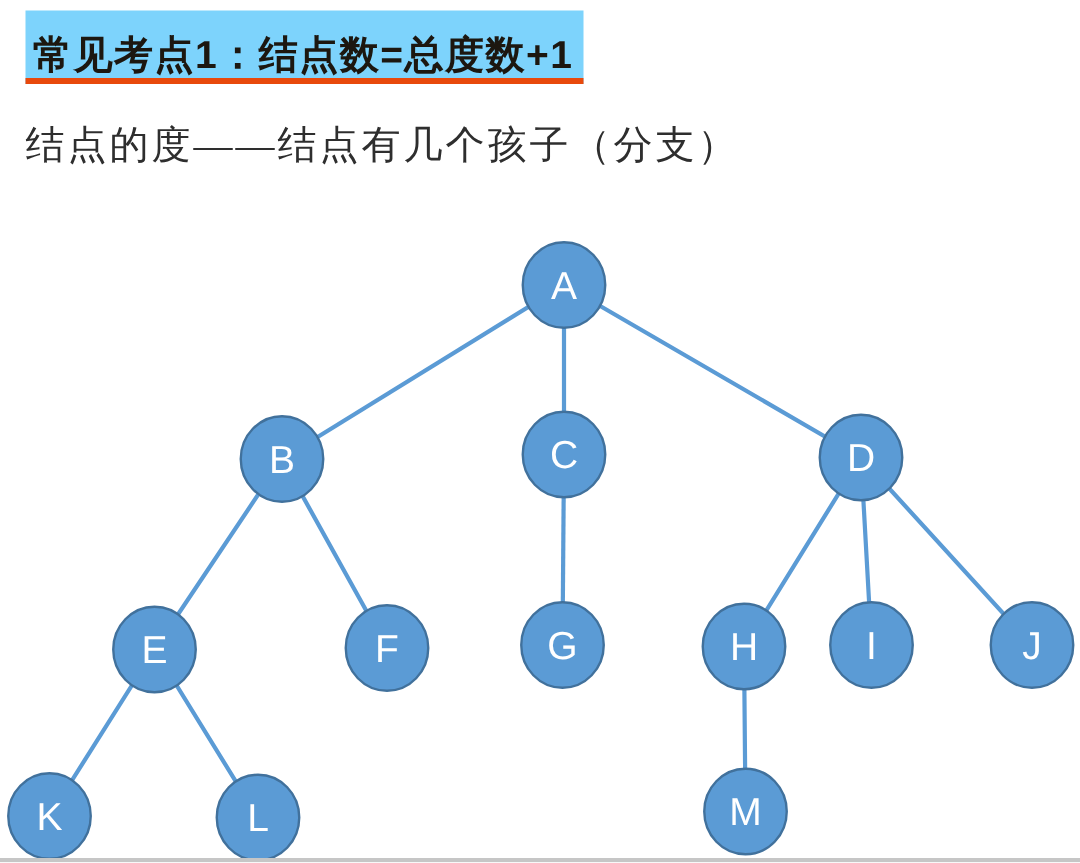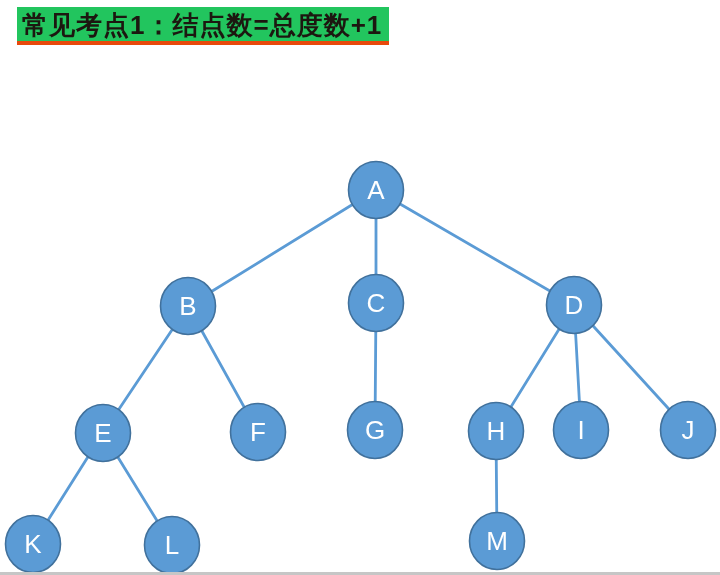--- a/index.html
+++ b/index.html
@@ -15,23 +15,23 @@
     overflow: hidden;
     font-family: "Liberation Sans", sans-serif;
   }
   .title-wrap {
     position: absolute;
     left: 17px;
     top: 7px;
   }
   .title-highlight {
     display: inline-block;
-    background: #22c55e;
+    background: #7dd3fc;
     border-bottom: 4px solid #e8490c;
-    padding: 3px 7px 1px 5px;
+    padding: 14px 7px 1px 5px;
     font-size: 26px;
     line-height: 30px;
     font-weight: bold;
     letter-spacing: 1px;
     color: #1c1710;
     font-family: "Liberation Sans", sans-serif;
   }
   .subtitle {
     position: absolute;
     left: 17px;
@@ -70,20 +70,21 @@
 </style>
 </head>
 <body>
 
 <div class="stage">
 
   <div class="title-wrap">
     <span class="title-highlight">常见考点1：结点数=总度数+1</span>
   </div>
 
+  <div class="subtitle">结点的度——结点有几个孩子（分支）</div>
 
   <svg class="tree-svg" viewBox="0 0 720 575" xmlns="http://www.w3.org/2000/svg">
     <g id="tree-edges">
         <line x1="376" y1="190" x2="188" y2="306" stroke="#5b9bd5" stroke-width="2.8" class="tree-edge"></line>
         <line x1="376" y1="190" x2="376" y2="303" stroke="#5b9bd5" stroke-width="2.8" class="tree-edge"></line>
         <line x1="376" y1="190" x2="574" y2="305" stroke="#5b9bd5" stroke-width="2.8" class="tree-edge"></line>
         <line x1="188" y1="306" x2="103" y2="433" stroke="#5b9bd5" stroke-width="2.8" class="tree-edge"></line>
         <line x1="188" y1="306" x2="258" y2="432" stroke="#5b9bd5" stroke-width="2.8" class="tree-edge"></line>
         <line x1="376" y1="303" x2="375" y2="430" stroke="#5b9bd5" stroke-width="2.8" class="tree-edge"></line>
         <line x1="574" y1="305" x2="496" y2="431" stroke="#5b9bd5" stroke-width="2.8" class="tree-edge"></line>

